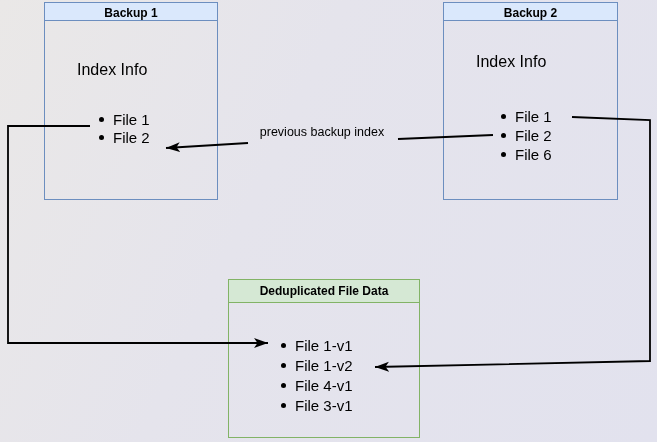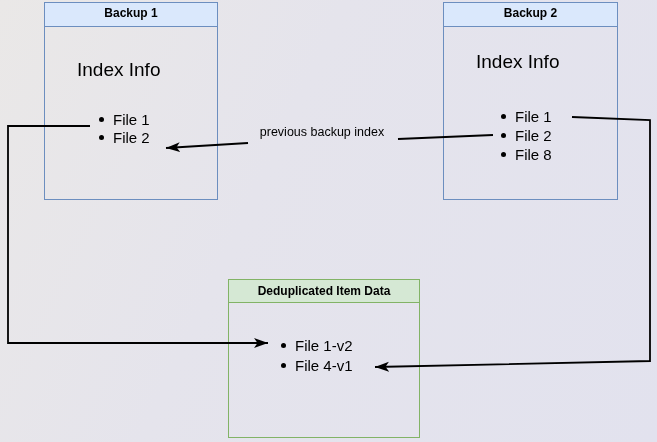--- a/index.html
+++ b/index.html
@@ -27,33 +27,33 @@
   }
   svg.edges path { fill: none; stroke: var(--line); stroke-width: 1.8px; }
   svg.edges marker path { fill: var(--line); stroke: none; }
 
   .box { position: absolute; border: 1.5px solid; background: transparent; z-index: 2; }
   .box.blue { border-color: var(--backup-border); }
   .box.green { border-color: var(--dedup-border); }
 
   .box-header {
     position: absolute; left: 0; top: 0; right: 0;
-    height: 24px; line-height: 21px;
+    height: 18px; line-height: 21px;
     text-align: center; font-weight: bold; font-size: 12px;
     border-bottom: 1.5px solid;
   }
   .blue .box-header { background: var(--backup-header-fill); border-color: var(--backup-border); }
   .green .box-header { background: var(--dedup-header-fill); border-color: var(--dedup-border); }
 
   #backup1-box { left: 44px; top: 2px; width: 174px; height: 198px; }
   #backup2-box { left: 443px; top: 2px; width: 175px; height: 198px; padding-left: 16px; }
   #dedup-box   { left: 228px; top: 279px; width: 192px; height: 159px; }
   #dedup-box .box-header { height: 23px; line-height: 22px; }
 
-  .subtitle { position: absolute; font-size: 19px; line-height: 18px; }
+  .subtitle { position: absolute; font-size: 16px; line-height: 18px; }
   #backup1-box .subtitle { left: 32px; top: 58px; }
   #backup2-box .subtitle { left: 32px; top: 50px; }
 
   ul.files { position: absolute; list-style: none; }
   ul.files li { display: flex; align-items: center; font-size: 15px; }
   .dot {
     width: 5px; height: 5px; border-radius: 50%;
     background: var(--text); flex: 0 0 5px; margin-right: 9px;
   }
   #backup1-box ul.files { left: 54px; top: 107px; }
@@ -111,37 +111,45 @@
       <li>
         <span class="dot"></span>
         <span>File 1</span>
       </li>
       <li>
         <span class="dot"></span>
         <span>File 2</span>
       </li>
       <li>
         <span class="dot"></span>
-        <span>File 8</span>
+        <span>File 6</span>
       </li>
     </ul>
   </div>
 
   <div class="box green" id="dedup-box">
     <div class="box-header">
-      <span>Deduplicated Item Data</span>
+      <span>Deduplicated File Data</span>
     </div>
     <ul class="files">
+      <li>
+        <span class="dot"></span>
+        <span>File 1-v1</span>
+      </li>
       <li>
         <span class="dot"></span>
         <span>File 1-v2</span>
       </li>
       <li>
         <span class="dot"></span>
         <span>File 4-v1</span>
+      </li>
+      <li>
+        <span class="dot"></span>
+        <span>File 3-v1</span>
       </li>
     </ul>
   </div>
 
   <div class="edge-label">
     <div>previous backup index</div>
   </div>
 
 </div>
 

